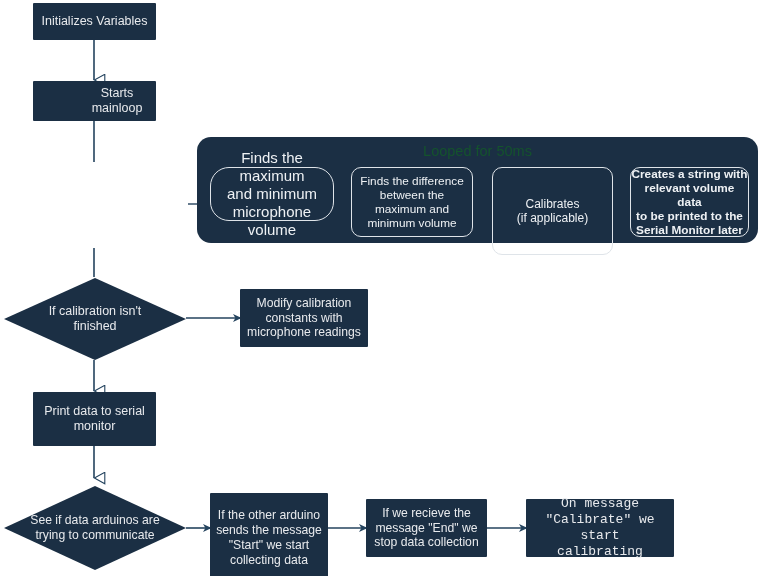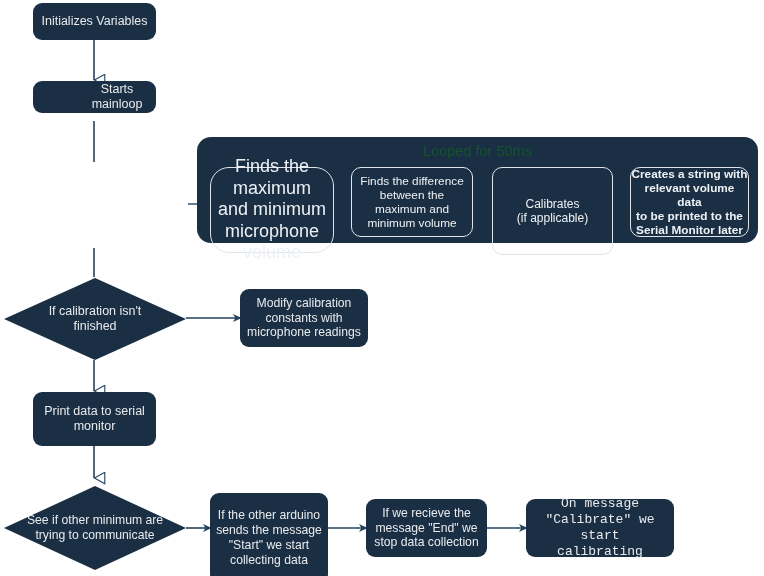--- a/index.html
+++ b/index.html
@@ -27,21 +27,21 @@
     align-items: center;
     justify-content: center;
     text-align: center;
     color: #e8eaed;
     line-height: 1.22;
     white-space: pre-line;
     z-index: 3;
   }
   .proc {
     background: #1b2f44;
-    border-radius: 9px;
+    border-radius: 1px;
   }
   .group-box {
     background: #1b2f44;
     border-radius: 14px;
     position: absolute;
     z-index: 2;
   }
   .group-title {
     position: absolute;
     left: 0; right: 0;
@@ -130,27 +130,27 @@
 
     <line x1="487" y1="528" x2="527" y2="528" stroke="#24435e" stroke-width="1.6" marker-end="url(#solidArrow)"></line>
 
     <line x1="333" y1="204" x2="352" y2="204" stroke="#24435e" stroke-width="1.4"></line>
     <line x1="472" y1="204" x2="493" y2="204" stroke="#24435e" stroke-width="1.4"></line>
     <line x1="612" y1="204" x2="631" y2="204" stroke="#24435e" stroke-width="1.6" marker-end="url(#solidArrow)"></line>
   </svg>
 
   <div class="node proc" style="left:33px; top:3px; width:123px; height:37px; font-size:12.5px;">Initializes Variables</div>
 
-  <div class="node proc" style="left:33px; top:81px; width:123px; height:32px; font-size:12.5px;padding-left:45px;">Starts mainloop</div>
+  <div class="node proc" style="left:33px; top:81px; width:123px; height:40px; font-size:12.5px;padding-left:45px;">Starts mainloop</div>
 
 
   <div class="group-box" style="left:197px; top:137px; width:561px; height:106px;"></div>
   <div class="group-title" style="left:197px; top:143px; width:561px; font-size:14.5px;">Looped for 50ms</div>
 
-  <div class="inner" style="left:210px; top:167px; width:124px; height:86px; font-size:18px;border-radius:19px;">Finds the maximum
+  <div class="inner" style="left:210px; top:167px; width:124px; height:54px; font-size:15px;border-radius:19px;">Finds the maximum
 and minimum
 microphone volume</div>
   <div class="inner" style="left:351px; top:167px; width:122px; height:70px; font-size:11.8px;">Finds the difference
 between the
 maximum and
 minimum volume</div>
   <div class="inner" style="left:492px; top:167px; width:121px; height:88px; font-size:12px;">Calibrates
 (if applicable)</div>
   <div class="inner" style="left:630px; top:167px; width:119px; height:70px; font-size:11.8px;font-weight:bold;">Creates a string with
 relevant volume data
@@ -169,21 +169,21 @@
 constants with
 microphone readings</div>
 
   <div class="node proc" style="left:33px; top:392px; width:123px; height:54px; font-size:12.5px;">Print data to serial
 monitor</div>
 
   <div class="diamond-wrap" style="left:3px; top:485px; width:184px; height:86px;">
     <svg width="184" height="86" viewBox="0 0 184 86">
       <polygon points="92,1 183,43 92,85 1,43" fill="#1b2f44"></polygon>
     </svg>
-    <div class="diamond-label" style="font-size:12.2px;">See if other minimum are
+    <div class="diamond-label" style="font-size:12.2px;">See if data arduinos are
 trying to communicate</div>
   </div>
 
   <div class="node proc" style="left:210px; top:493px; width:118px; height:90px; font-size:12.2px;">If the other arduino
 sends the message
 "Start" we start
 collecting data</div>
 
   <div class="node proc" style="left:366px; top:499px; width:121px; height:58px; font-size:12.2px;">If we recieve the
 message "End" we

